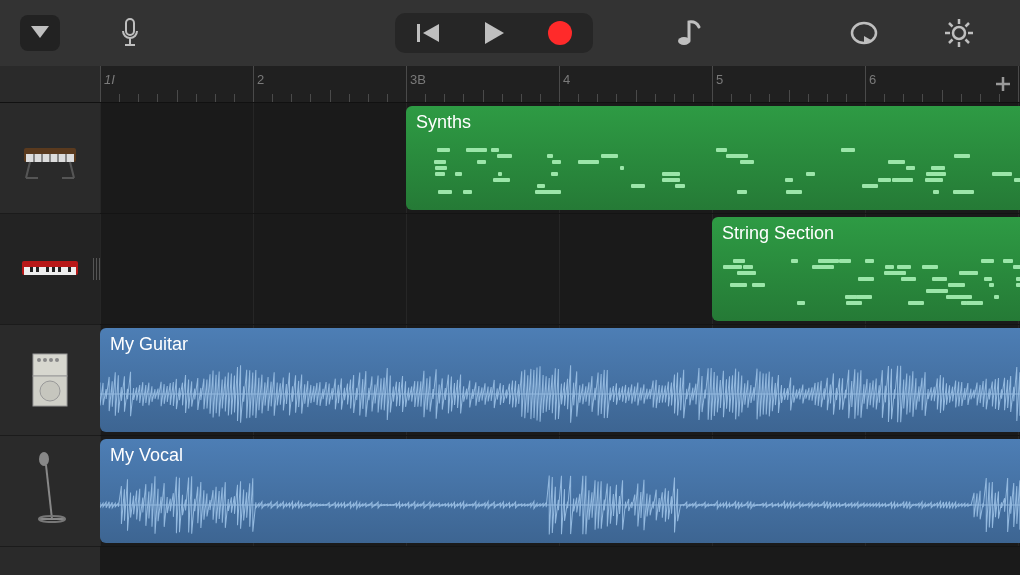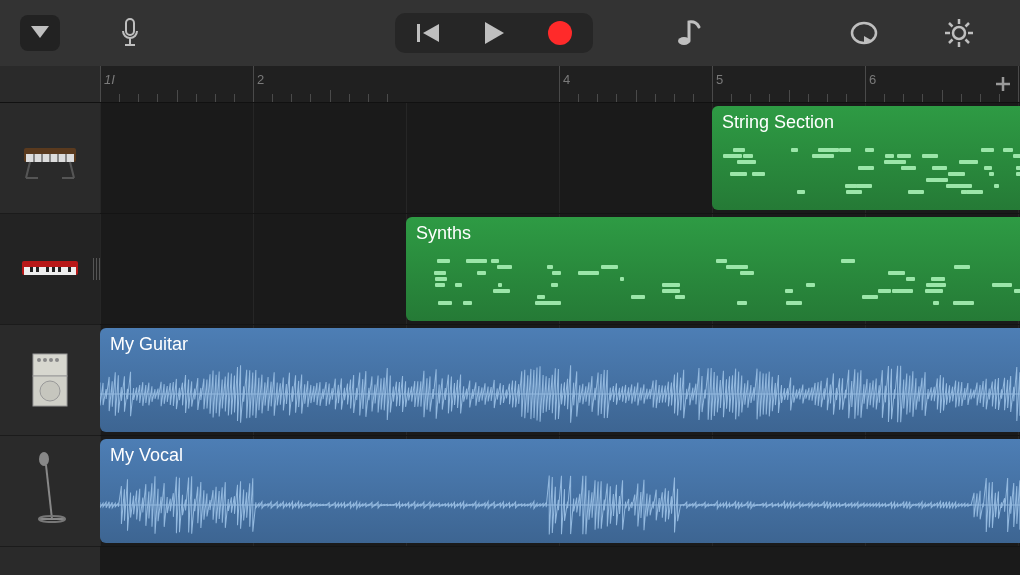--- a/index.html
+++ b/index.html
@@ -181,20 +181,30 @@
         <div class="bar" style="left: 153px; width: 153px;">
           <span class="lbl">2</span>
           <div class="tick" style="left: 19.125px;"></div>
           <div class="tick" style="left: 38.25px;"></div>
           <div class="tick" style="left: 57.375px;"></div>
           <div class="tick half" style="left: 76.5px;"></div>
           <div class="tick" style="left: 95.625px;"></div>
           <div class="tick" style="left: 114.75px;"></div>
           <div class="tick" style="left: 133.875px;"></div>
         </div>
+        <div class="bar" style="left: 306px; width: 153px;">
+          <span class="lbl">3B</span>
+          <div class="tick" style="left: 19.125px;"></div>
+          <div class="tick" style="left: 38.25px;"></div>
+          <div class="tick" style="left: 57.375px;"></div>
+          <div class="tick half" style="left: 76.5px;"></div>
+          <div class="tick" style="left: 95.625px;"></div>
+          <div class="tick" style="left: 114.75px;"></div>
+          <div class="tick" style="left: 133.875px;"></div>
+        </div>
         <div class="bar" style="left: 459px; width: 153px;">
           <span class="lbl">4</span>
           <div class="tick" style="left: 19.125px;"></div>
           <div class="tick" style="left: 38.25px;"></div>
           <div class="tick" style="left: 57.375px;"></div>
           <div class="tick half" style="left: 76.5px;"></div>
           <div class="tick" style="left: 95.625px;"></div>
           <div class="tick" style="left: 114.75px;"></div>
           <div class="tick" style="left: 133.875px;"></div>
         </div>
@@ -214,77 +224,20 @@
           <div class="tick" style="left: 38.25px;"></div>
           <div class="tick" style="left: 57.375px;"></div>
           <div class="tick half" style="left: 76.5px;"></div>
           <div class="tick" style="left: 95.625px;"></div>
           <div class="tick" style="left: 114.75px;"></div>
           <div class="tick" style="left: 133.875px;"></div>
         </div>
         <div class="bar" style="left: 918px; width: 153px;"></div>
       </div>
     <div class="tracks" id="tracks">
-        <div class="track">
-          <div class="gridline" style="left: 0px;"></div>
-          <div class="gridline" style="left: 153px;"></div>
-          <div class="gridline" style="left: 306px;"></div>
-          <div class="gridline" style="left: 459px;"></div>
-          <div class="gridline" style="left: 612px;"></div>
-          <div class="gridline" style="left: 765px;"></div>
-          <div class="gridline" style="left: 918px;"></div>
-          <div class="region midi" style="left: 612px; width: 459px;">
-            <div>String Section</div>
-            <div class="mini-notes">
-              <span style="top: 24px; left: 30.0796px; width: 13.0371px;"></span>
-              <span style="top: 42px; left: 123.779px; width: 16.5318px;"></span>
-              <span style="top: 30px; left: 204.268px; width: 21.9848px;"></span>
-              <span style="top: 12px; left: 15.4632px; width: 18.8961px;"></span>
-              <span style="top: 18px; left: 179.281px; width: 14.7658px;"></span>
-              <span style="top: 6px; left: 0.63795px; width: 17.0938px;"></span>
-              <span style="top: 0px; left: 101.451px; width: 15.3802px;"></span>
-              <span style="top: 24px; left: 225.637px; width: 17.1248px;"></span>
-              <span style="top: 0px; left: 117.112px; width: 11.8279px;"></span>
-              <span style="top: 36px; left: 224.44px; width: 10.6869px;"></span>
-              <span style="top: 18px; left: 136.239px; width: 16.2232px;"></span>
-              <span style="top: 6px; left: 290.911px; width: 16.2179px;"></span>
-              <span style="top: 6px; left: 90.3292px; width: 21.9519px;"></span>
-              <span style="top: 36px; left: 134.444px; width: 15.5663px;"></span>
-              <span style="top: 36px; left: 272.049px; width: 5.01397px;"></span>
-              <span style="top: 6px; left: 174.702px; width: 14.6753px;"></span>
-              <span style="top: 18px; left: 210.478px; width: 14.295px;"></span>
-              <span style="top: 36px; left: 123.294px; width: 11.373px;"></span>
-              <span style="top: 0px; left: 96.0651px; width: 13.4093px;"></span>
-              <span style="top: 42px; left: 75.1426px; width: 8.35702px;"></span>
-              <span style="top: 24px; left: 8.28206px; width: 16.2684px;"></span>
-              <span style="top: 24px; left: 294.044px; width: 5.13804px;"></span>
-              <span style="top: 12px; left: 237.346px; width: 18.466px;"></span>
-              <span style="top: 6px; left: 21.1032px; width: 9.75239px;"></span>
-              <span style="top: 24px; left: 267.233px; width: 4.49707px;"></span>
-              <span style="top: 0px; left: 280.653px; width: 10.2001px;"></span>
-              <span style="top: 42px; left: 244.278px; width: 16.3614px;"></span>
-              <span style="top: 42px; left: 186.174px; width: 15.5901px;"></span>
-              <span style="top: 0px; left: 10.5798px; width: 10.5431px;"></span>
-              <span style="top: 6px; left: 4.69147px; width: 14.9545px;"></span>
-              <span style="top: 6px; left: 200.429px; width: 15.9385px;"></span>
-              <span style="top: 0px; left: 68.5316px; width: 7.18318px;"></span>
-              <span style="top: 0px; left: 142.923px; width: 9.38619px;"></span>
-              <span style="top: 12px; left: 167.521px; width: 12.0475px;"></span>
-              <span style="top: 0px; left: 15.7173px; width: 7.78156px;"></span>
-              <span style="top: 42px; left: 238.684px; width: 6.72924px;"></span>
-              <span style="top: 18px; left: 293.768px; width: 7.64059px;"></span>
-              <span style="top: 18px; left: 262.474px; width: 7.51026px;"></span>
-              <span style="top: 36px; left: 233.422px; width: 16.1246px;"></span>
-              <span style="top: 12px; left: 162.497px; width: 21.8693px;"></span>
-              <span style="top: 30px; left: 297.861px; width: 20.5723px;"></span>
-              <span style="top: 6px; left: 163.123px; width: 8.85332px;"></span>
-              <span style="top: 0px; left: 258.855px; width: 13.4313px;"></span>
-            </div>
-          </div>
-        </div>
         <div class="track">
           <div class="gridline" style="left: 0px;"></div>
           <div class="gridline" style="left: 153px;"></div>
           <div class="gridline" style="left: 306px;"></div>
           <div class="gridline" style="left: 459px;"></div>
           <div class="gridline" style="left: 612px;"></div>
           <div class="gridline" style="left: 765px;"></div>
           <div class="gridline" style="left: 918px;"></div>
           <div class="region midi" style="left: 306px; width: 765px;">
             <div>Synths</div>
@@ -343,20 +296,77 @@
           </div>
         </div>
         <div class="track">
           <div class="gridline" style="left: 0px;"></div>
           <div class="gridline" style="left: 153px;"></div>
           <div class="gridline" style="left: 306px;"></div>
           <div class="gridline" style="left: 459px;"></div>
           <div class="gridline" style="left: 612px;"></div>
           <div class="gridline" style="left: 765px;"></div>
           <div class="gridline" style="left: 918px;"></div>
+          <div class="region midi" style="left: 612px; width: 459px;">
+            <div>String Section</div>
+            <div class="mini-notes">
+              <span style="top: 24px; left: 30.0796px; width: 13.0371px;"></span>
+              <span style="top: 42px; left: 123.779px; width: 16.5318px;"></span>
+              <span style="top: 30px; left: 204.268px; width: 21.9848px;"></span>
+              <span style="top: 12px; left: 15.4632px; width: 18.8961px;"></span>
+              <span style="top: 18px; left: 179.281px; width: 14.7658px;"></span>
+              <span style="top: 6px; left: 0.63795px; width: 17.0938px;"></span>
+              <span style="top: 0px; left: 101.451px; width: 15.3802px;"></span>
+              <span style="top: 24px; left: 225.637px; width: 17.1248px;"></span>
+              <span style="top: 0px; left: 117.112px; width: 11.8279px;"></span>
+              <span style="top: 36px; left: 224.44px; width: 10.6869px;"></span>
+              <span style="top: 18px; left: 136.239px; width: 16.2232px;"></span>
+              <span style="top: 6px; left: 290.911px; width: 16.2179px;"></span>
+              <span style="top: 6px; left: 90.3292px; width: 21.9519px;"></span>
+              <span style="top: 36px; left: 134.444px; width: 15.5663px;"></span>
+              <span style="top: 36px; left: 272.049px; width: 5.01397px;"></span>
+              <span style="top: 6px; left: 174.702px; width: 14.6753px;"></span>
+              <span style="top: 18px; left: 210.478px; width: 14.295px;"></span>
+              <span style="top: 36px; left: 123.294px; width: 11.373px;"></span>
+              <span style="top: 0px; left: 96.0651px; width: 13.4093px;"></span>
+              <span style="top: 42px; left: 75.1426px; width: 8.35702px;"></span>
+              <span style="top: 24px; left: 8.28206px; width: 16.2684px;"></span>
+              <span style="top: 24px; left: 294.044px; width: 5.13804px;"></span>
+              <span style="top: 12px; left: 237.346px; width: 18.466px;"></span>
+              <span style="top: 6px; left: 21.1032px; width: 9.75239px;"></span>
+              <span style="top: 24px; left: 267.233px; width: 4.49707px;"></span>
+              <span style="top: 0px; left: 280.653px; width: 10.2001px;"></span>
+              <span style="top: 42px; left: 244.278px; width: 16.3614px;"></span>
+              <span style="top: 42px; left: 186.174px; width: 15.5901px;"></span>
+              <span style="top: 0px; left: 10.5798px; width: 10.5431px;"></span>
+              <span style="top: 6px; left: 4.69147px; width: 14.9545px;"></span>
+              <span style="top: 6px; left: 200.429px; width: 15.9385px;"></span>
+              <span style="top: 0px; left: 68.5316px; width: 7.18318px;"></span>
+              <span style="top: 0px; left: 142.923px; width: 9.38619px;"></span>
+              <span style="top: 12px; left: 167.521px; width: 12.0475px;"></span>
+              <span style="top: 0px; left: 15.7173px; width: 7.78156px;"></span>
+              <span style="top: 42px; left: 238.684px; width: 6.72924px;"></span>
+              <span style="top: 18px; left: 293.768px; width: 7.64059px;"></span>
+              <span style="top: 18px; left: 262.474px; width: 7.51026px;"></span>
+              <span style="top: 36px; left: 233.422px; width: 16.1246px;"></span>
+              <span style="top: 12px; left: 162.497px; width: 21.8693px;"></span>
+              <span style="top: 30px; left: 297.861px; width: 20.5723px;"></span>
+              <span style="top: 6px; left: 163.123px; width: 8.85332px;"></span>
+              <span style="top: 0px; left: 258.855px; width: 13.4313px;"></span>
+            </div>
+          </div>
+        </div>
+        <div class="track">
+          <div class="gridline" style="left: 0px;"></div>
+          <div class="gridline" style="left: 153px;"></div>
+          <div class="gridline" style="left: 306px;"></div>
+          <div class="gridline" style="left: 459px;"></div>
+          <div class="gridline" style="left: 612px;"></div>
+          <div class="gridline" style="left: 765px;"></div>
+          <div class="gridline" style="left: 918px;"></div>
           <div class="region audio" style="left: 0px; width: 1071px;">
             <div>My Guitar</div>
             <div class="wave">
               <svg viewBox="0 0 1071 60" preserveAspectRatio="none">
                 <path d="M0 30 L0 19.30312410125984 L0 40.69687589874016 L3 19.59905594493053 L3 40.40094405506947 L6 25.412104831288286 L6 34.58789516871171 L9 13.951398168830366 L9 46.048601831169634 L12 18.032319930941895 L12 41.967680069058105 L15 9.71358277647979 L15 50.28641722352021 L18 12.466224600892183 L18 47.53377539910782 L21 23.580796271085156 L21 36.419203728914844 L24 13.446806591176689 L24 46.55319340882331 L27 25.061851467973568 L27 34.93814853202643 L30 9.082864726953797 L30 50.9171352730462 L33 24.480765514627322 L33 35.51923448537268 L36 23.852387679642995 L36 36.147612320357005 L39 21.62171555589109 L39 38.378284444108914 L42 18.928721304985242 L42 41.071278695014755 L45 21.654213548815093 L45 38.34578645118491 L48 19.36634237454421 L48 40.63365762545579 L51 22.71256399459845 L51 37.287436005401545 L54 25.55094173203012 L54 34.449058267969875 L57 24.933509597695828 L57 35.06649040230417 L60 18.540073539453445 L60 41.459926460546555 L63 20.773417829002966 L63 39.226582170997034 L66 22.509074702679918 L66 37.49092529732008 L69 19.734330729932147 L69 40.26566927006785 L72 18.81482816419233 L72 41.185171835807665 L75 15.831596790745438 L75 44.16840320925456 L78 24.207109933604084 L78 35.79289006639591 L81 19.369131747764655 L81 40.630868252235345 L84 12.190357425247747 L84 47.80964257475225 L87 16.338037322547414 L87 43.661962677452586 L90 18.18269182766542 L90 41.81730817233458 L93 24.89674521056153 L93 35.103254789438466 L96 15.08922871958042 L96 44.91077128041958 L99 24.28531900232017 L99 35.714680997679835 L102 15.643142871364061 L102 44.35685712863594 L105 16.383623989983356 L105 43.616376010016644 L108 11.554063895156844 L108 48.445936104843156 L111 8.02159278501265 L111 51.97840721498735 L114 11.953177363323043 L114 48.04682263667696 L117 8.981452500647585 L117 51.018547499352415 L120 16.499594616826798 L120 43.5004053831732 L123 13.670385946571479 L123 46.32961405342852 L126 9.861507801935442 L126 50.138492198064554 L129 10.767210291068878 L129 49.23278970893112 L132 12.690825561980162 L132 47.30917443801984 L135 4.689979822741936 L135 55.31002017725807 L138 3.0802650029621574 L138 56.91973499703784 L141 22.704123687113565 L141 37.295876312886435 L144 7.213758691915263 L144 52.78624130808474 L147 7.771858949796279 L147 52.22814105020372 L150 9.7735115887936 L150 50.226488411206404 L153 7.569939524951248 L153 52.43006047504875 L156 14.765327384244236 L156 45.23467261575576 L159 11.863568184530834 L159 48.136431815469166 L162 19.112115274602708 L162 40.88788472539729 L165 14.171938927792718 L165 45.828061072207284 L168 18.425163451144474 L168 41.57483654885553 L171 9.635138766620607 L171 50.36486123337939 L174 19.19867230036366 L174 40.80132769963634 L177 19.942475758779437 L177 40.05752424122056 L180 14.491762151524723 L180 45.508237848475275 L183 20.56920096636378 L183 39.43079903363622 L186 9.969436992900224 L186 50.03056300709977 L189 22.71323734251827 L189 37.28676265748173 L192 12.381598115478774 L192 47.61840188452123 L195 17.697637998472725 L195 42.30236200152727 L198 11.655472181409259 L198 48.34452781859074 L201 20.89008286449615 L201 39.10991713550385 L204 17.720942127123358 L204 42.27905787287664 L207 21.490897606539583 L207 38.50910239346042 L210 22.452312713876076 L210 37.547687286123924 L213 19.62001081070434 L213 40.37998918929566 L216 18.877804106477825 L216 41.122195893522175 L219 25.106692568358046 L219 34.89330743164196 L222 18.74433522897494 L222 41.25566477102506 L225 20.1768407089679 L225 39.8231592910321 L228 24.576154545588203 L228 35.4238454544118 L231 15.631109137013453 L231 44.36889086298655 L234 21.333302134584113 L234 38.666697865415884 L237 15.38128139193307 L237 44.61871860806693 L240 24.13819472225247 L240 35.86180527774753 L243 20.16316750199662 L243 39.836832498003375 L246 16.426043682193203 L246 43.5739563178068 L249 12.222757251667076 L249 47.777242748332924 L252 24.31551475412943 L252 35.68448524587057 L255 9.931461140276355 L255 50.068538859723645 L258 16.065196424425842 L258 43.93480357557416 L261 8.593444255381755 L261 51.406555744618245 L264 24.14349216408193 L264 35.85650783591807 L267 13.539327059703169 L267 46.46067294029683 L270 21.118986756330273 L270 38.88101324366973 L273 12.640054346480142 L273 47.35994565351986 L276 15.390661907317657 L276 44.60933809268234 L279 14.665367405735239 L279 45.33463259426476 L282 5.649782645734778 L282 54.350217354265226 L285 12.690004652283868 L285 47.30999534771613 L288 22.930880852245764 L288 37.069119147754236 L291 18.420687053892674 L291 41.57931294610732 L294 18.815763650458052 L294 41.18423634954195 L297 13.16958256925362 L297 46.83041743074638 L300 17.98362219640956 L300 42.016377803590444 L303 24.001600560289525 L303 35.998399439710475 L306 22.853195791242786 L306 37.14680420875722 L309 17.783913937773143 L309 42.21608606222686 L312 18.111068088281 L312 41.888931911719 L315 18.172289156600076 L315 41.82771084339993 L318 8.318722880363318 L318 51.68127711963668 L321 15.324403563957198 L321 44.6755964360428 L324 13.487017015298477 L324 46.51298298470152 L327 25.30741136748258 L327 34.69258863251742 L330 6.774625762816292 L330 53.22537423718371 L333 21.07593941798763 L333 38.92406058201237 L336 15.409033628991883 L336 44.590966371008115 L339 24.46793254496984 L339 35.53206745503016 L342 11.872418172868244 L342 48.127581827131756 L345 13.62732863690334 L345 46.37267136309666 L348 19.67600233752619 L348 40.323997662473815 L351 16.805840103578007 L351 43.19415989642199 L354 11.682256838314206 L354 48.3177431616858 L357 22.747582455582588 L357 37.25241754441741 L360 24.93339172941131 L360 35.06660827058869 L363 17.409392431520125 L363 42.590607568479875 L366 25.393876122742892 L366 34.606123877257104 L369 18.984474220302378 L369 41.015525779697626 L372 22.590734529212114 L372 37.409265470787886 L375 23.851124572492978 L375 36.14887542750702 L378 20.032755858573207 L378 39.96724414142679 L381 22.980071580607483 L381 37.019928419392514 L384 23.453648579899884 L384 36.546351420100116 L387 16.775079058062815 L387 43.224920941937185 L390 24.785789950456326 L390 35.214210049543674 L393 19.810307923502947 L393 40.18969207649705 L396 21.59238485718385 L396 38.407615142816155 L399 25.79677855285764 L399 34.20322144714236 L402 20.366524143462907 L402 39.63347585653709 L405 17.343564365900846 L405 42.656435634099154 L408 17.61000199292948 L408 42.38999800707052 L411 20.78444247374528 L411 39.21555752625472 L414 8.646199621214151 L414 51.35380037878585 L417 7.20618883478712 L417 52.79381116521288 L420 12.397783216629062 L420 47.602216783370935 L423 6.447830694864354 L423 53.55216930513565 L426 7.401486063111442 L426 52.59851393688856 L429 5.16493548385743 L429 54.835064516142566 L432 4.05495146730199 L432 55.94504853269801 L435 12.13652790600753 L435 47.86347209399247 L438 13.444976269621847 L438 46.55502373037815 L441 14.982754755058034 L441 45.01724524494197 L444 12.032800743098743 L444 47.96719925690125 L447 5.8454456111944495 L447 54.15455438880555 L450 6.614878154115942 L450 53.38512184588406 L453 20.31680508908694 L453 39.68319491091306 L456 19.081648920660577 L456 40.91835107933942 L459 15.79709744432802 L459 44.20290255567198 L462 3.0447886006100155 L462 56.95521139938998 L465 19.36131393727944 L465 40.63868606272056 L468 8.78934825496395 L468 51.210651745036046 L471 21.76553938397542 L471 38.23446061602458 L474 20.47272158450961 L474 39.527278415490386 L477 22.727271431720496 L477 37.272728568279504 L480 18.96647940609034 L480 41.03352059390966 L483 13.244945726723252 L483 46.75505427327675 L486 24.21642490214723 L486 35.78357509785277 L489 9.886481224039127 L489 50.11351877596087 L492 11.272670912156734 L492 48.727329087843266 L495 7.412975308378428 L495 52.58702469162157 L498 7.519023322463905 L498 52.48097667753609 L501 24.04557781751783 L501 35.95442218248217 L504 22.500876457800718 L504 37.499123542199285 L507 19.932231813014006 L507 40.067768186985994 L510 24.208917752209057 L510 35.79108224779094 L513 22.810920676605065 L513 37.189079323394935 L516 21.489043601744932 L516 38.51095639825507 L519 23.778041335968567 L519 36.22195866403143 L522 21.048533843852795 L522 38.951466156147205 L525 22.91188522458654 L525 37.08811477541346 L528 19.245981624047605 L528 40.7540183759524 L531 23.891728226377943 L531 36.10827177362206 L534 20.997889366181894 L534 39.002110633818106 L537 25.007160538467176 L537 34.992839461532824 L540 25.203954413836012 L540 34.79604558616399 L543 17.41717322122178 L543 42.58282677877822 L546 16.79188420301217 L546 43.208115796987826 L549 21.56603543779843 L549 38.43396456220157 L552 21.92381372367766 L552 38.07618627632234 L555 22.058072894457755 L555 37.94192710554225 L558 18.41220272029802 L558 41.58779727970198 L561 19.266774863732504 L561 40.73322513626749 L564 11.823168485545846 L564 48.17683151445415 L567 9.861268073062917 L567 50.13873192693708 L570 14.667202246036636 L570 45.33279775396336 L573 7.336820038291016 L573 52.663179961708984 L576 25.090173155005054 L576 34.909826844994946 L579 19.5135721432573 L579 40.4864278567427 L582 24.056546320320678 L582 35.94345367967932 L585 20.316205009132766 L585 39.683794990867234 L588 5.678260954774107 L588 54.3217390452259 L591 13.046725416585367 L591 46.95327458341463 L594 25.74169021996362 L594 34.258309780036384 L597 5.948462402874576 L597 54.051537597125424 L600 5.65012925804254 L600 54.34987074195746 L603 9.492066837670798 L603 50.5079331623292 L606 12.791960639357761 L606 47.20803936064224 L609 16.91310999902504 L609 43.08689000097496 L612 8.136046757816668 L612 51.86395324218333 L615 16.271705345741907 L615 43.72829465425809 L618 13.411763997287451 L618 46.58823600271255 L621 12.522238599355035 L621 47.477761400644965 L624 6.214641879919604 L624 53.785358120080396 L627 9.028634063954211 L627 50.971365936045785 L630 12.614804347415607 L630 47.38519565258439 L633 19.934322020150514 L633 40.06567797984948 L636 17.18066841533262 L636 42.81933158466738 L639 21.5837777247487 L639 38.4162222752513 L642 23.639340001502053 L642 36.36065999849795 L645 6.243104942910751 L645 53.75689505708925 L648 8.870206541945358 L648 51.12979345805464 L651 10.690272269947425 L651 49.30972773005257 L654 10.780316778894566 L654 49.219683221105434 L657 9.052805785626592 L657 50.94719421437341 L660 13.792269005382959 L660 46.20773099461704 L663 19.60580519358919 L663 40.39419480641081 L666 12.174930129095042 L666 47.825069870904954 L669 21.67408628948014 L669 38.325913710519856 L672 24.552525748626625 L672 35.44747425137338 L675 24.55378534622742 L675 35.44621465377258 L678 14.586621888664856 L678 45.41337811133514 L681 21.929075842304755 L681 38.070924157695245 L684 25.71091509893118 L684 34.28908490106882 L687 24.85850867663745 L687 35.14149132336255 L690 21.166197164583703 L690 38.83380283541629 L693 25.590668227741233 L693 34.40933177225877 L696 24.22246394212327 L696 35.77753605787673 L699 23.725341213680405 L699 36.27465878631959 L702 19.63140026640864 L702 40.36859973359136 L705 18.872967334543603 L705 41.1270326654564 L708 17.67600388609273 L708 42.32399611390727 L711 24.687580559993744 L711 35.31241944000625 L714 14.839646345149571 L714 45.160353654850425 L717 21.183528000703305 L717 38.816471999296695 L720 10.702296176657434 L720 49.297703823342566 L723 24.28789303305969 L723 35.71210696694031 L726 15.326740478292882 L726 44.67325952170712 L729 15.326081682684233 L729 44.67391831731577 L732 25.90332138723912 L732 34.09667861276088 L735 7.279457305777846 L735 52.720542694222154 L738 17.86861035765887 L738 42.131389642341134 L741 6.826412343507819 L741 53.17358765649218 L744 9.78281696061968 L744 50.217183039380316 L747 7.746411287669623 L747 52.25358871233038 L750 20.965339130457096 L750 39.034660869542904 L753 15.826205684158856 L753 44.17379431584114 L756 19.551369667258797 L756 40.4486303327412 L759 17.288710774829894 L759 42.711289225170106 L762 15.524126922070552 L762 44.47587307792945 L765 21.880228989549916 L765 38.11977101045008 L768 7.665591863139245 L768 52.33440813686076 L771 22.181886657151146 L771 37.818113342848854 L774 3.7947426745228796 L774 56.20525732547712 L777 6.343831974742152 L777 53.65616802525785 L780 25.674457579659645 L780 34.325542420340355 L783 3.5367295984731513 L783 56.46327040152685 L786 3.6309495256033024 L786 56.3690504743967 L789 16.356673614279316 L789 43.643326385720684 L792 10.7473784459001 L792 49.2526215540999 L795 12.741097584025951 L795 47.25890241597405 L798 8.784279838668187 L798 51.21572016133182 L801 15.314970467538446 L801 44.685029532461556 L804 22.86308259382072 L804 37.13691740617928 L807 14.873525257409376 L807 45.126474742590624 L810 9.521153188049926 L810 50.47884681195008 L813 25.321112811493634 L813 34.678887188506366 L816 23.69682495203857 L816 36.30317504796143 L819 23.26350327999303 L819 36.73649672000697 L822 15.399079167218117 L822 44.60092083278188 L825 12.223886714655961 L825 47.77611328534404 L828 14.43855669950958 L828 45.561443300490424 L831 19.907053206186898 L831 40.0929467938131 L834 21.815116596645503 L834 38.1848834033545 L837 23.15439129976299 L837 36.84560870023701 L840 17.399410018540845 L840 42.60058998145915 L843 18.412600057675125 L843 41.58739994232488 L846 18.759444455276544 L846 41.240555544723456 L849 24.455500165901174 L849 35.54449983409883 L852 19.730056103333926 L852 40.26994389666608 L855 24.976508967274842 L855 35.02349103272516 L858 25.983172530688908 L858 34.01682746931109 L861 19.291391506722466 L861 40.70860849327754 L864 21.506121226067506 L864 38.493878773932494 L867 17.8765865463268 L867 42.1234134536732 L870 15.651232858136343 L870 44.34876714186366 L873 24.93094596114831 L873 35.06905403885169 L876 18.28832812411233 L876 41.711671875887674 L879 16.084846308436298 L879 43.9151536915637 L882 14.967365318735805 L882 45.0326346812642 L885 25.64806010305066 L885 34.35193989694934 L888 14.818397180382428 L888 45.181602819617574 L891 16.809899479646713 L891 43.19010052035328 L894 13.154963266265462 L894 46.84503673373454 L897 23.15922474864103 L897 36.84077525135897 L900 4.626081315275453 L900 55.37391868472454 L903 9.68385379351649 L903 50.31614620648351 L906 11.355681296609312 L906 48.64431870339069 L909 11.59358251391323 L909 48.40641748608677 L912 8.23967266842315 L912 51.760327331576846 L915 12.963098537306706 L915 47.036901462693294 L918 7.230320406611437 L918 52.76967959338856 L921 23.102105274834386 L921 36.897894725165614 L924 19.721633396301826 L924 40.278366603698174 L927 4.491311236033113 L927 55.50868876396689 L930 20.61382099298907 L930 39.38617900701093 L933 21.494313087420856 L933 38.505686912579144 L936 17.469801796911952 L936 42.53019820308805 L939 14.402736674410283 L939 45.597263325589715 L942 8.480860744211217 L942 51.51913925578879 L945 12.268404951521916 L945 47.731595048478084 L948 18.294669875658723 L948 41.70533012434127 L951 17.836779664485885 L951 42.16322033551411 L954 25.406871240644914 L954 34.59312875935509 L957 22.0446580079265 L957 37.9553419920735 L960 16.649045059742058 L960 43.35095494025794 L963 24.674459643824505 L963 35.325540356175495 L966 17.37077107346151 L966 42.62922892653849 L969 18.077160835949915 L969 41.92283916405009 L972 23.66842003389043 L972 36.33157996610957 L975 16.834209835736296 L975 43.165790164263704 L978 14.635008174308977 L978 45.36499182569102 L981 16.238372051343696 L981 43.761627948656304 L984 13.344984952336784 L984 46.65501504766321 L987 16.578604236962384 L987 43.421395763037616 L990 25.96267396984634 L990 34.037326030153665 L993 15.790666983387528 L993 44.209333016612476 L996 17.193091822025494 L996 42.806908177974506 L999 19.812919186232797 L999 40.1870808137672 L1002 17.684466565742376 L1002 42.315533434257624 L1005 22.07490455657388 L1005 37.92509544342612 L1008 18.373651578643475 L1008 41.626348421356525 L1011 21.168078396527513 L1011 38.83192160347249 L1014 24.31292956220909 L1014 35.68707043779091 L1017 21.47642505131886 L1017 38.523574948681144 L1020 25.470589629861106 L1020 34.52941037013889 L1023 23.272398229387075 L1023 36.72760177061293 L1026 20.718053260978905 L1026 39.281946739021095 L1029 13.260608707848121 L1029 46.73939129215188 L1032 25.07883851905436 L1032 34.921161480945635 L1035 21.168330361688835 L1035 38.83166963831117 L1038 18.304910794059037 L1038 41.69508920594096 L1041 23.757792257137048 L1041 36.24220774286295 L1044 15.443908670924767 L1044 44.55609132907523 L1047 22.353850652162052 L1047 37.64614934783795 L1050 9.379410128273502 L1050 50.620589871726494 L1053 13.409902085012277 L1053 46.59009791498772 L1056 15.173301365836954 L1056 44.826698634163044 L1059 13.30469826748303 L1059 46.69530173251697 L1062 7.2024274964465 L1062 52.797572503553496 L1065 7.228311554133892 L1065 52.771688445866104 L1068 7.390292412531149 L1068 52.60970758746885 L1071 9.92569190783918 L1071 50.07430809216082 " stroke="#93b9df" stroke-width="1" fill="none"></path>
                 <line x1="0" x2="1071" y1="30" y2="30" stroke="#93b9df" stroke-width="1"></line>
               </svg>
             </div>
           </div>
         </div>

